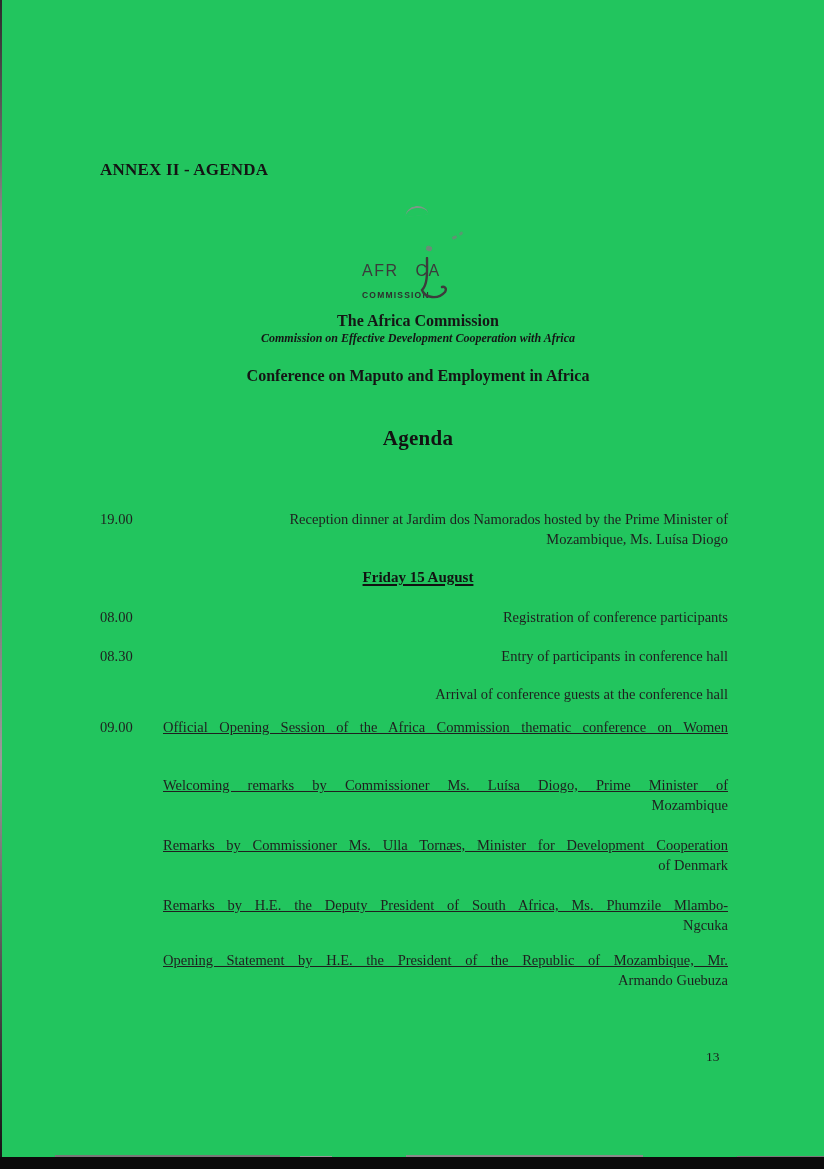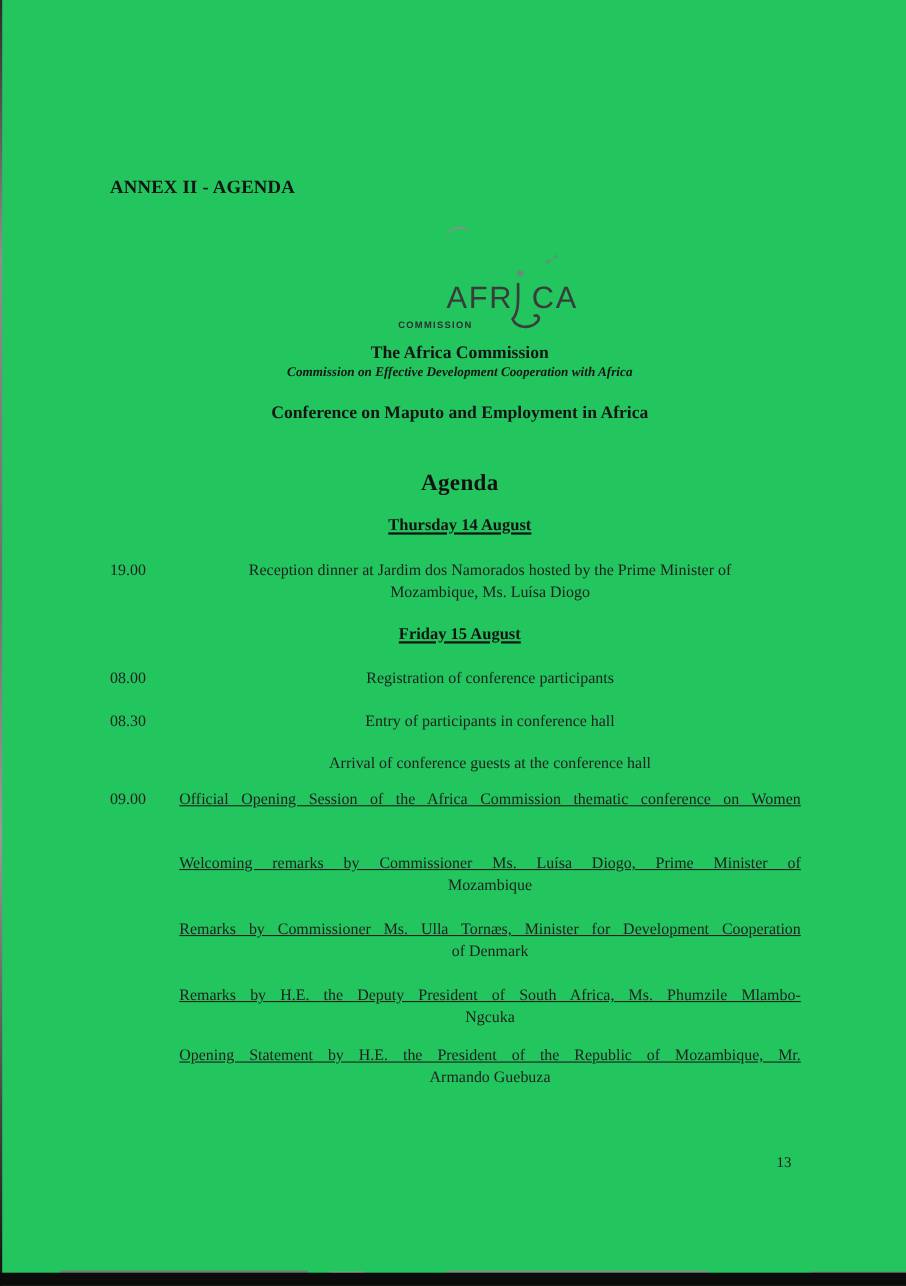--- a/index.html
+++ b/index.html
@@ -22,21 +22,21 @@
   .d3{left:406px;top:1155px;width:237px;background:#8a8a8a;}
   .d4{left:737px;top:1156px;width:87px;background:#7a7a7a;}
 
   .annex{position:absolute;left:100px;top:160px;font-size:17px;font-weight:bold;color:#141414;letter-spacing:.2px;}
 
   
   .swoosh{position:absolute;left:405px;top:206px;width:23px;height:8px;
     border-top:2px solid #8f8f8f;border-radius:50% 50% 0 0/100% 100% 0 0;
     transform:rotate(-7deg);opacity:.85;}
   .logo{position:absolute;left:362px;top:256px;width:130px;font-family:"Liberation Sans",sans-serif;color:#3b3b3b;}
-  .logo-word{position:relative;height:32px;font-size:28px;line-height:30px;letter-spacing:1.5px;display:flex;margin-left:44px;}
+  .logo-word{position:relative;height:32px;font-size:16px;line-height:30px;letter-spacing:1.5px;display:flex;}
   .logo-word .wr{margin-left:17px;}
   .hook{position:absolute;left:56px;top:1px;}
   .speck{position:absolute;background:#7d7d7d;border-radius:2px;}
   .sp1{left:64px;top:-10px;width:6px;height:5px;transform:rotate(20deg);opacity:.8;}
   .sp2{left:90px;top:-20px;width:5px;height:3px;transform:rotate(-25deg);opacity:.7;}
   .sp3{left:97px;top:-24px;width:4px;height:3px;transform:rotate(-40deg);opacity:.6;}
   .logo-sub{margin-top:2px;font-size:8.5px;font-weight:bold;letter-spacing:1.2px;color:#2e2e2e;}
 
   .centered{position:absolute;left:12px;right:0;text-align:center;}
   .org-name{top:312px;font-size:16px;font-weight:bold;color:#151515;}
@@ -46,21 +46,21 @@
   .agenda-h{top:426px;font-size:21px;font-weight:bold;color:#121212;letter-spacing:.3px;}
   .day-h{font-size:15px;font-weight:bold;color:#121212;text-decoration:underline;text-underline-offset:2px;text-decoration-thickness:1.5px;}
   .day-thu{top:470px;}
   .day-fri{top:569px;}
 
   
   .row{position:absolute;left:100px;width:628px;font-size:14.5px;line-height:19.5px;}
   .time{position:absolute;left:0;top:0;}
   .rtext{margin-left:63px;width:565px;}
   .jl{text-align:justify;text-align-last:justify;text-decoration:underline;}
-  .ll{text-align:center;}
+  .ll{text-align:right;}
   .r1{top:510px;} .r2{top:608px;} .r3{top:647px;} .r4{top:685px;}
   .r5{top:718px;} .r6{top:776px;} .r7{top:836px;} .r8{top:896px;} .r9{top:951px;}
 
   .pagenum{position:absolute;left:706px;top:1049px;font-size:13.5px;color:#1c1c1c;}
 </style>
 </head>
 <body>
 
 <div class="page">
   <div class="edge-left"></div>
@@ -81,21 +81,20 @@
       <span class="speck sp3"></span>
     </div>
     <div class="logo-sub">COMMISSION</div>
   </div>
 
   <div class="centered org-name">The Africa Commission</div>
   <div class="centered org-sub">Commission on Effective Development Cooperation with Africa</div>
   <div class="centered conf-title">Conference on Maputo and Employment in Africa</div>
   <div class="centered agenda-h">Agenda</div>
 
-  <div class="centered day-h day-thu">Thursday 14 August</div>
 
   <div class="row r1">
     <span class="time">19.00</span>
     <div class="rtext">
       <div class="ll">Reception dinner at Jardim dos Namorados hosted by the Prime Minister of</div>
       <div class="ll">Mozambique, Ms. Luísa Diogo</div>
     </div>
   </div>
 
   <div class="centered day-h day-fri">Friday 15 August</div>

